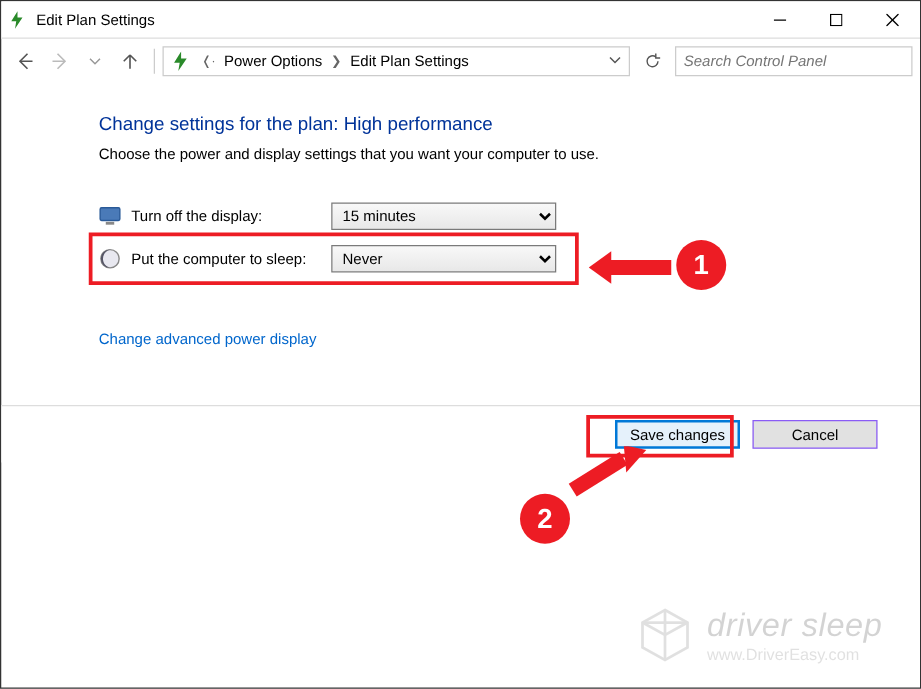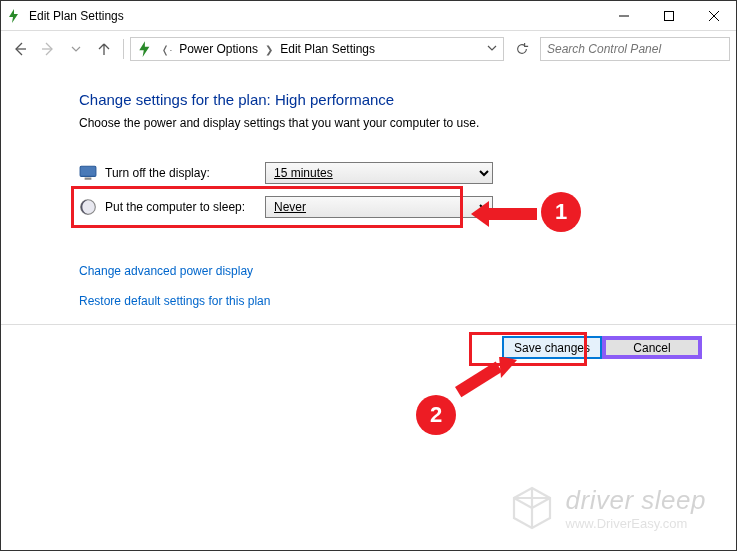--- a/index.html
+++ b/index.html
@@ -28,31 +28,31 @@
 
     
     .content { padding: 24px 0 0 78px; }
     .heading { color: #003399; font-size: 15px; font-weight: 400; }
     .subtext { font-size: 12px; color: #000; margin-top: 8px; }
 
     .settings { margin-top: 26px; }
     .setting-row { display: flex; align-items: center; height: 34px; }
     .setting-icon { width: 18px; height: 18px; margin-right: 8px; flex-shrink: 0; }
     .setting-label { width: 160px; }
-    .setting-select { width: 228px; height: 22px; border: 1px solid #7a7a7a; background: linear-gradient(#f8f8f8,#e8e8e8); font-size: 12px; font-family: inherit; padding: 0 4px; text-decoration: underline; }
+    .setting-select { width: 180px; height: 22px; border: 1px solid #7a7a7a; background: linear-gradient(#f8f8f8,#e8e8e8); font-size: 12px; font-family: inherit; padding: 0 4px; }
 
     .hl-row { position: relative; }
     .hl-box { position: absolute; left: -8px; top: -4px; width: 392px; height: 42px; border: 3px solid #ed1c24; pointer-events: none; }
 
     .links { margin-top: 40px; }
     .link { color: #0066cc; font-size: 12px; display: block; margin-bottom: 16px; cursor: pointer; }
 
     
-    .footer { position: absolute; left: 0; right: 0; top: 323px; height: 46px; border-top: 1px solid #ddd; display: flex; align-items: center; justify-content: flex-end; padding-right: 34px; background: #fff; }
-    .btn { height: 23px; width: 100px; border: 4px solid #8b5cf6; background: #e1e1e1; font-size: 12px; font-family: inherit; text-align: center; cursor: pointer; }
+    .footer { position: absolute; left: 0; right: 0; top: 323px; height: 46px; border-top: 1px solid #ddd; display: flex; align-items: center; justify-content: flex-end; padding-right: 34px; gap: 10px; background: #fff; }
+    .btn { height: 23px; width: 100px; border: 1px solid #8b5cf6; background: #e1e1e1; font-size: 12px; font-family: inherit; text-align: center; cursor: pointer; }
     .btn.primary { border: 2px solid #0078d7; background: #e5f1fb; }
     .hl-btn { position: absolute; left: 468px; top: 7px; width: 118px; height: 34px; border: 3px solid #ed1c24; pointer-events: none; }
 
     
     .arrow1 { position: absolute; left: 470px; top: 198px; pointer-events: none; }
     .badge { position: absolute; width: 40px; height: 40px; border-radius: 50%; background: #ed1c24; color: #fff; display: flex; align-items: center; justify-content: center; font-size: 22px; font-weight: bold; pointer-events: none; }
     .badge1 { left: 540px; top: 191px; }
     .arrow2 { position: absolute; left: 444px; top: 356px; pointer-events: none; }
     .badge2 { left: 415px; top: 394px; }
 
@@ -163,21 +163,20 @@
         </svg>
       <span class="setting-label">Put the computer to sleep:</span>
       <select class="setting-select">
         <option>Never</option>
       </select>
     </div>
   </div>
 
   <div class="links">
     <a class="link">Change advanced power display</a>
-    <a class="link">Restore default settings for this plan</a>
   </div>
 </div>
 
 <div class="footer">
   <div class="hl-btn"></div>
   <button class="btn primary">Save changes</button>
   <button class="btn">Cancel</button>
 </div>
 
 <svg class="arrow1" width="72" height="30">

